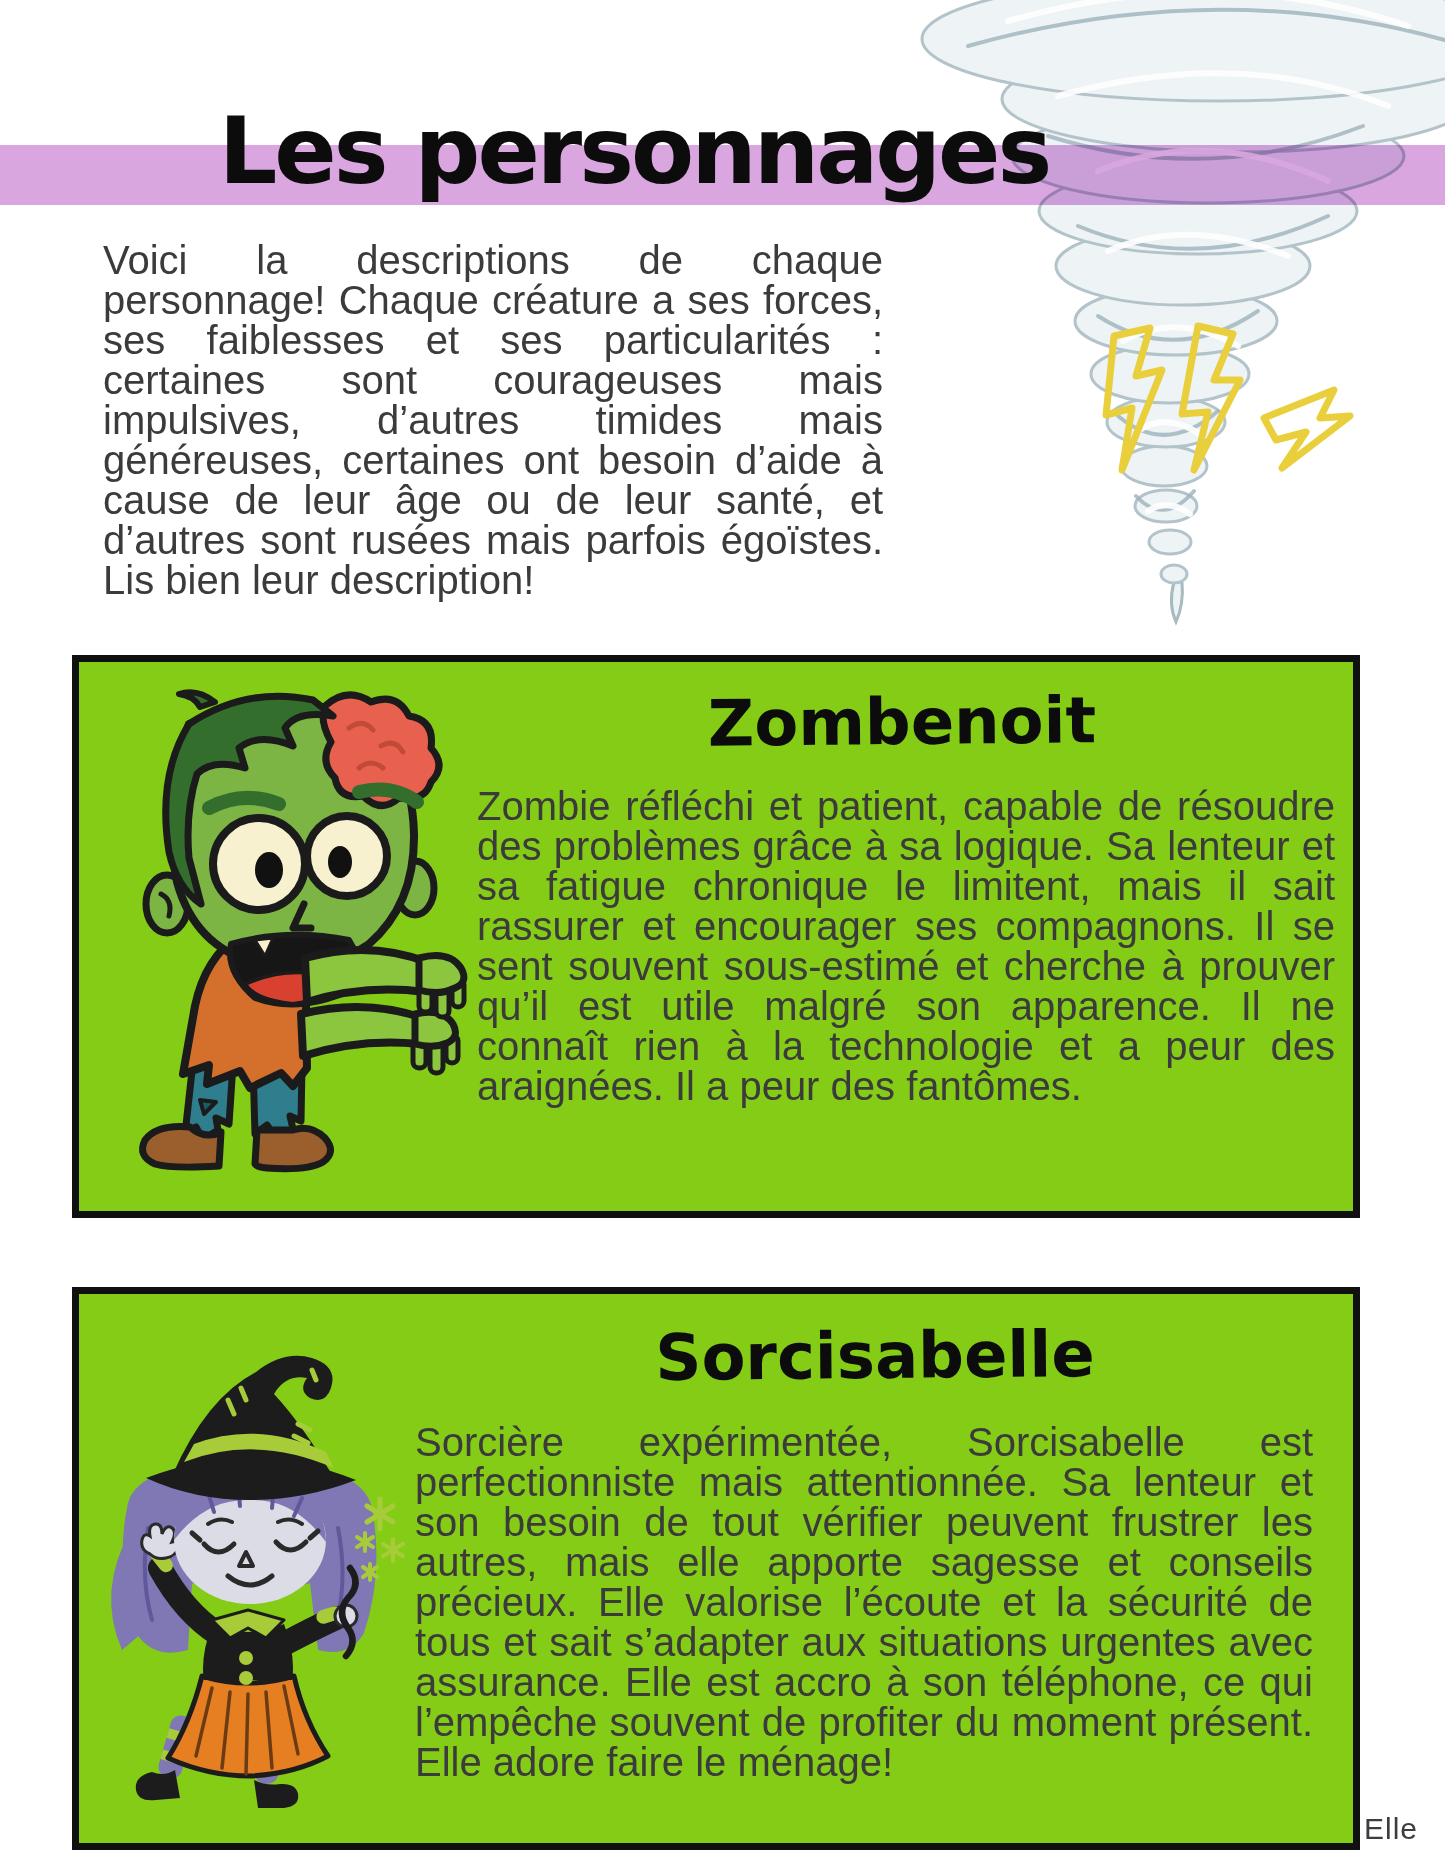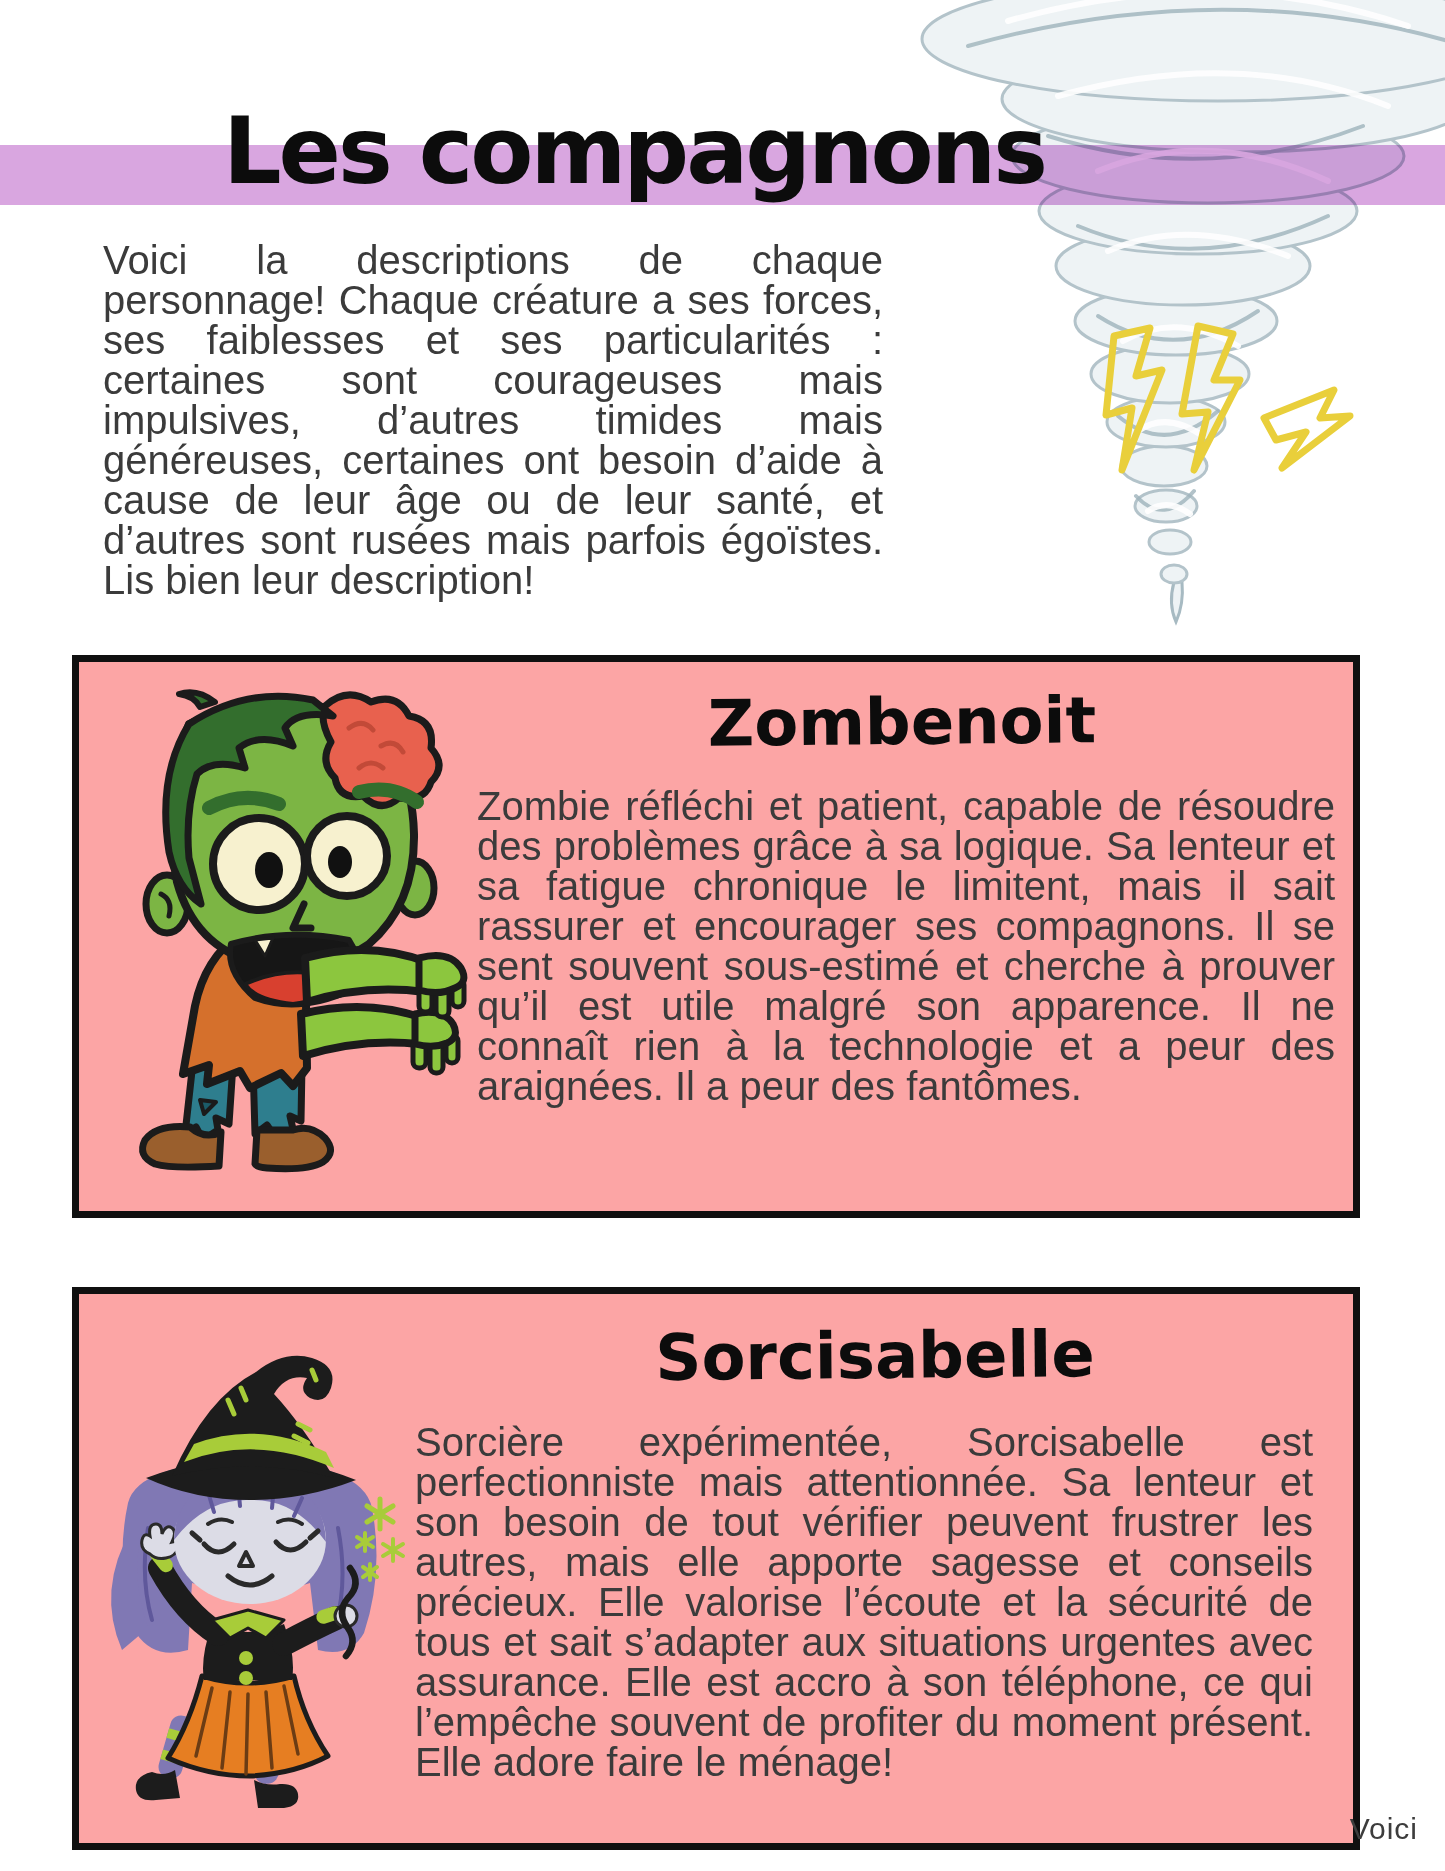--- a/index.html
+++ b/index.html
@@ -17,21 +17,21 @@
     position:absolute;left:184px;top:96px;width:900px;margin:0;z-index:4;
     font-family:"DejaVu Sans","Liberation Sans",sans-serif;font-weight:800;
     font-size:92px;line-height:112px;letter-spacing:-3px;color:#0c0c0c;text-align:center;
   }
   .intro{
     position:absolute;left:103px;top:240px;width:780px;margin:0;z-index:4;
     font-size:40px;line-height:40px;text-align:justify;text-align-last:left;color:#3b3b3b;
   }
   .card{
     position:absolute;left:72px;width:1288px;height:563px;box-sizing:border-box;
-    border:7px solid #101010;background:#fca5a5;z-index:5;
+    border:7px solid #101010;background:#84cc16;z-index:5;
   }
   .card-zombenoit{top:655px;}
   .card-sorcisabelle{top:1287px;}
   .char-name{
     position:absolute;margin:0;text-align:center;
     font-family:"DejaVu Sans","Liberation Sans",sans-serif;font-weight:800;
     font-size:64px;line-height:76px;color:#0c0c0c;transform:rotate(-0.5deg);
   }
   .card-zombenoit .char-name{left:513px;top:22px;width:620px;}
   .card-sorcisabelle .char-name{left:486px;top:24px;width:620px;}
@@ -90,21 +90,21 @@
 <div class="band"></div>
 
 <svg class="bolts" viewBox="0 0 300 180" aria-hidden="true">
   <g fill="none" stroke="#e9cf3b" stroke-width="7" stroke-linejoin="round" stroke-linecap="round">
     <path d="M28 18 L64 10 L50 58 L76 52 L36 152 L46 90 L20 97 Z"></path>
     <path d="M112 8 L147 16 L128 62 L154 62 L108 152 L122 94 L96 96 Z"></path>
     <path d="M178 100 L248 72 L234 100 L264 98 L196 150 L220 114 L190 122 Z"></path>
   </g>
 </svg>
 
-<h1 class="page-title">Les compagnons</h1>
+<h1 class="page-title">Les personnages</h1>
 
 <p class="intro">Voici la descriptions de chaque personnage! Chaque créature a ses forces, ses faiblesses et ses particularités : certaines sont courageuses mais impulsives, d’autres timides mais généreuses, certaines ont besoin d’aide à cause de leur âge ou de leur santé, et d’autres sont rusées mais parfois égoïstes. Lis bien leur description!</p>
 
 <section class="card card-zombenoit">
   <svg class="char-art zombie-art" viewBox="0 0 378 538" aria-hidden="true">
     <g stroke="#1b1b1b" stroke-linejoin="round" stroke-linecap="round">
 
       <path d="M96 390 L88 462 L99 455 L106 468 L121 458 L119 446 L132 452 L136 392 Z" fill="#2e7e8e" stroke-width="7"></path>
       <path d="M156 393 L158 462 L170 453 L180 468 L196 457 L193 444 L204 449 L205 393 Z" fill="#2e7e8e" stroke-width="7"></path>
       <path d="M103 428 l16 2 l-12 12 z" fill="#1b5b68" stroke-width="4"></path>
@@ -222,13 +222,13 @@
       <path d="M292 171 V 201 M279 178 L305 194 M279 194 L305 178"></path>
       <path d="M277 205 V 223 M269 209 L285 219 M269 219 L285 209" stroke-width="4"></path>
       <path d="M305 211 V 233 M295 216 L315 228 M295 228 L315 216" stroke-width="4"></path>
       <path d="M282 236 V 252 M275 239 L289 249 M275 249 L289 239" stroke-width="4"></path>
     </g>
   </svg>
   <h2 class="char-name">Sorcisabelle</h2>
   <p class="char-desc">Sorcière expérimentée, Sorcisabelle est perfectionniste mais attentionnée. Sa lenteur et son besoin de tout vérifier peuvent frustrer les autres, mais elle apporte sagesse et conseils précieux. Elle valorise l’écoute et la sécurité de tous et sait s’adapter aux situations urgentes avec assurance. Elle est accro à son téléphone, ce qui l’empêche souvent de profiter du moment présent. Elle adore faire le ménage!</p>
 </section>
 
-<p class="credit">Voici</p>
+<p class="credit">Elle</p>
 
 </body></html>

